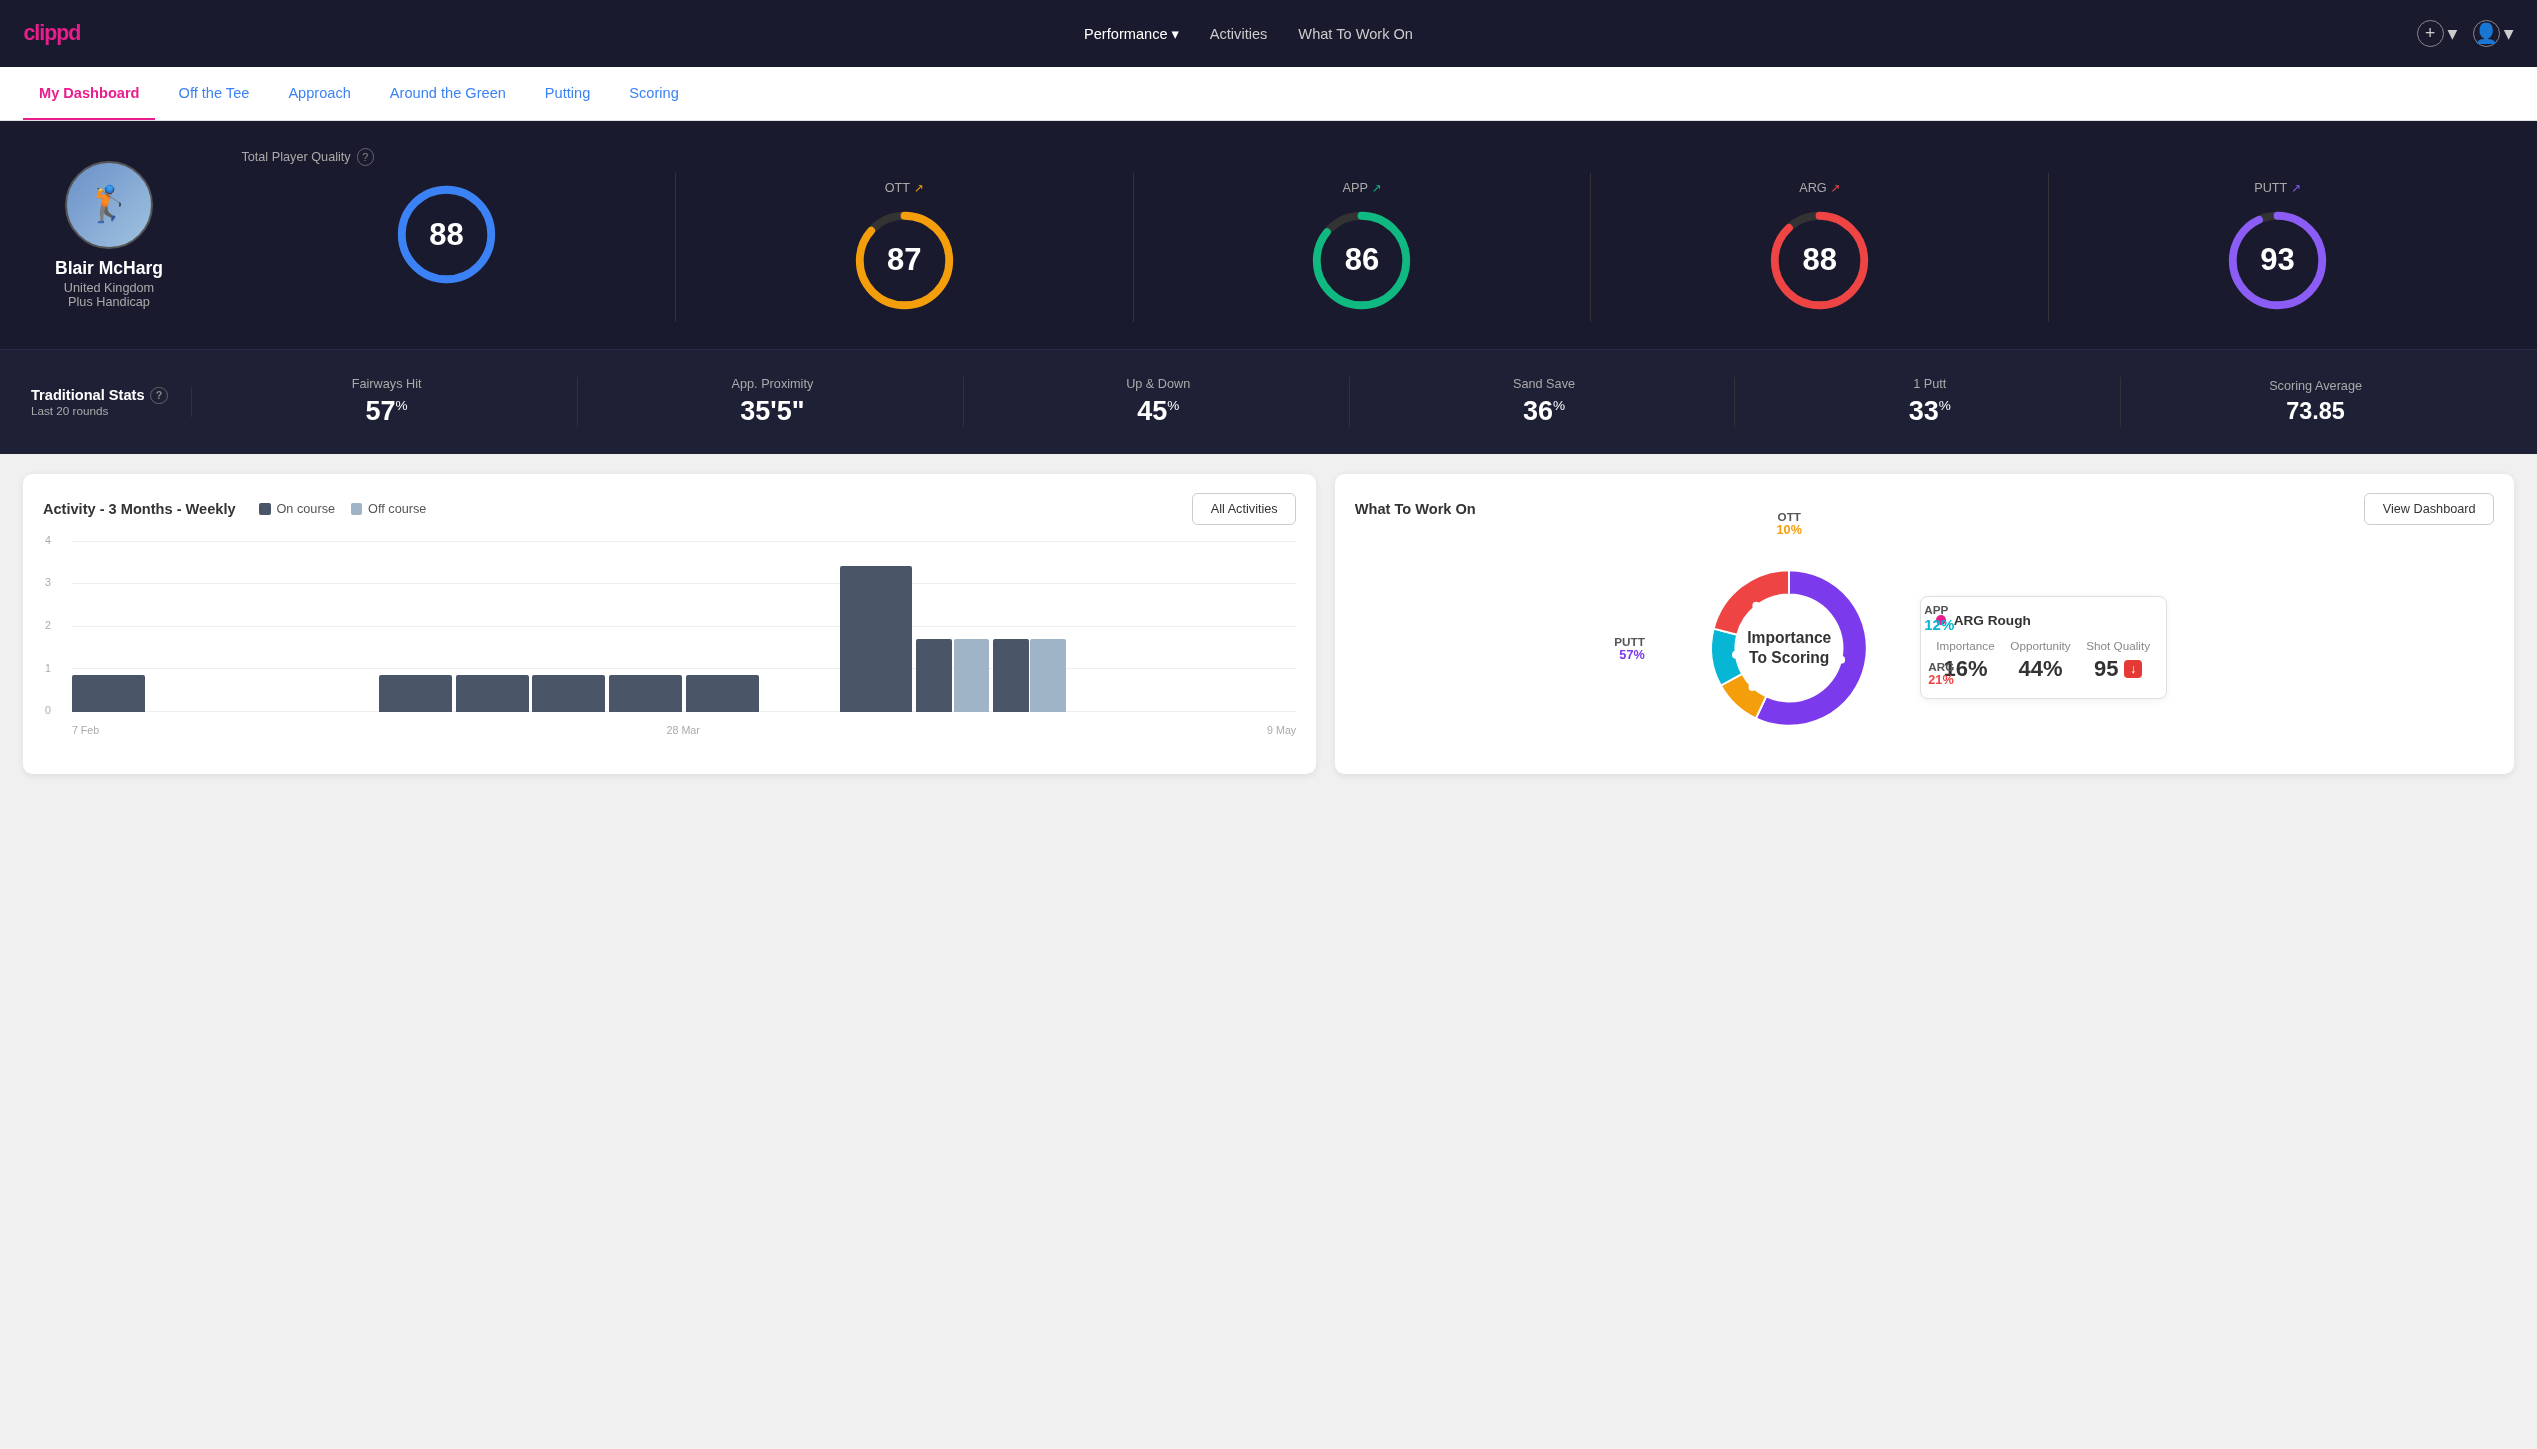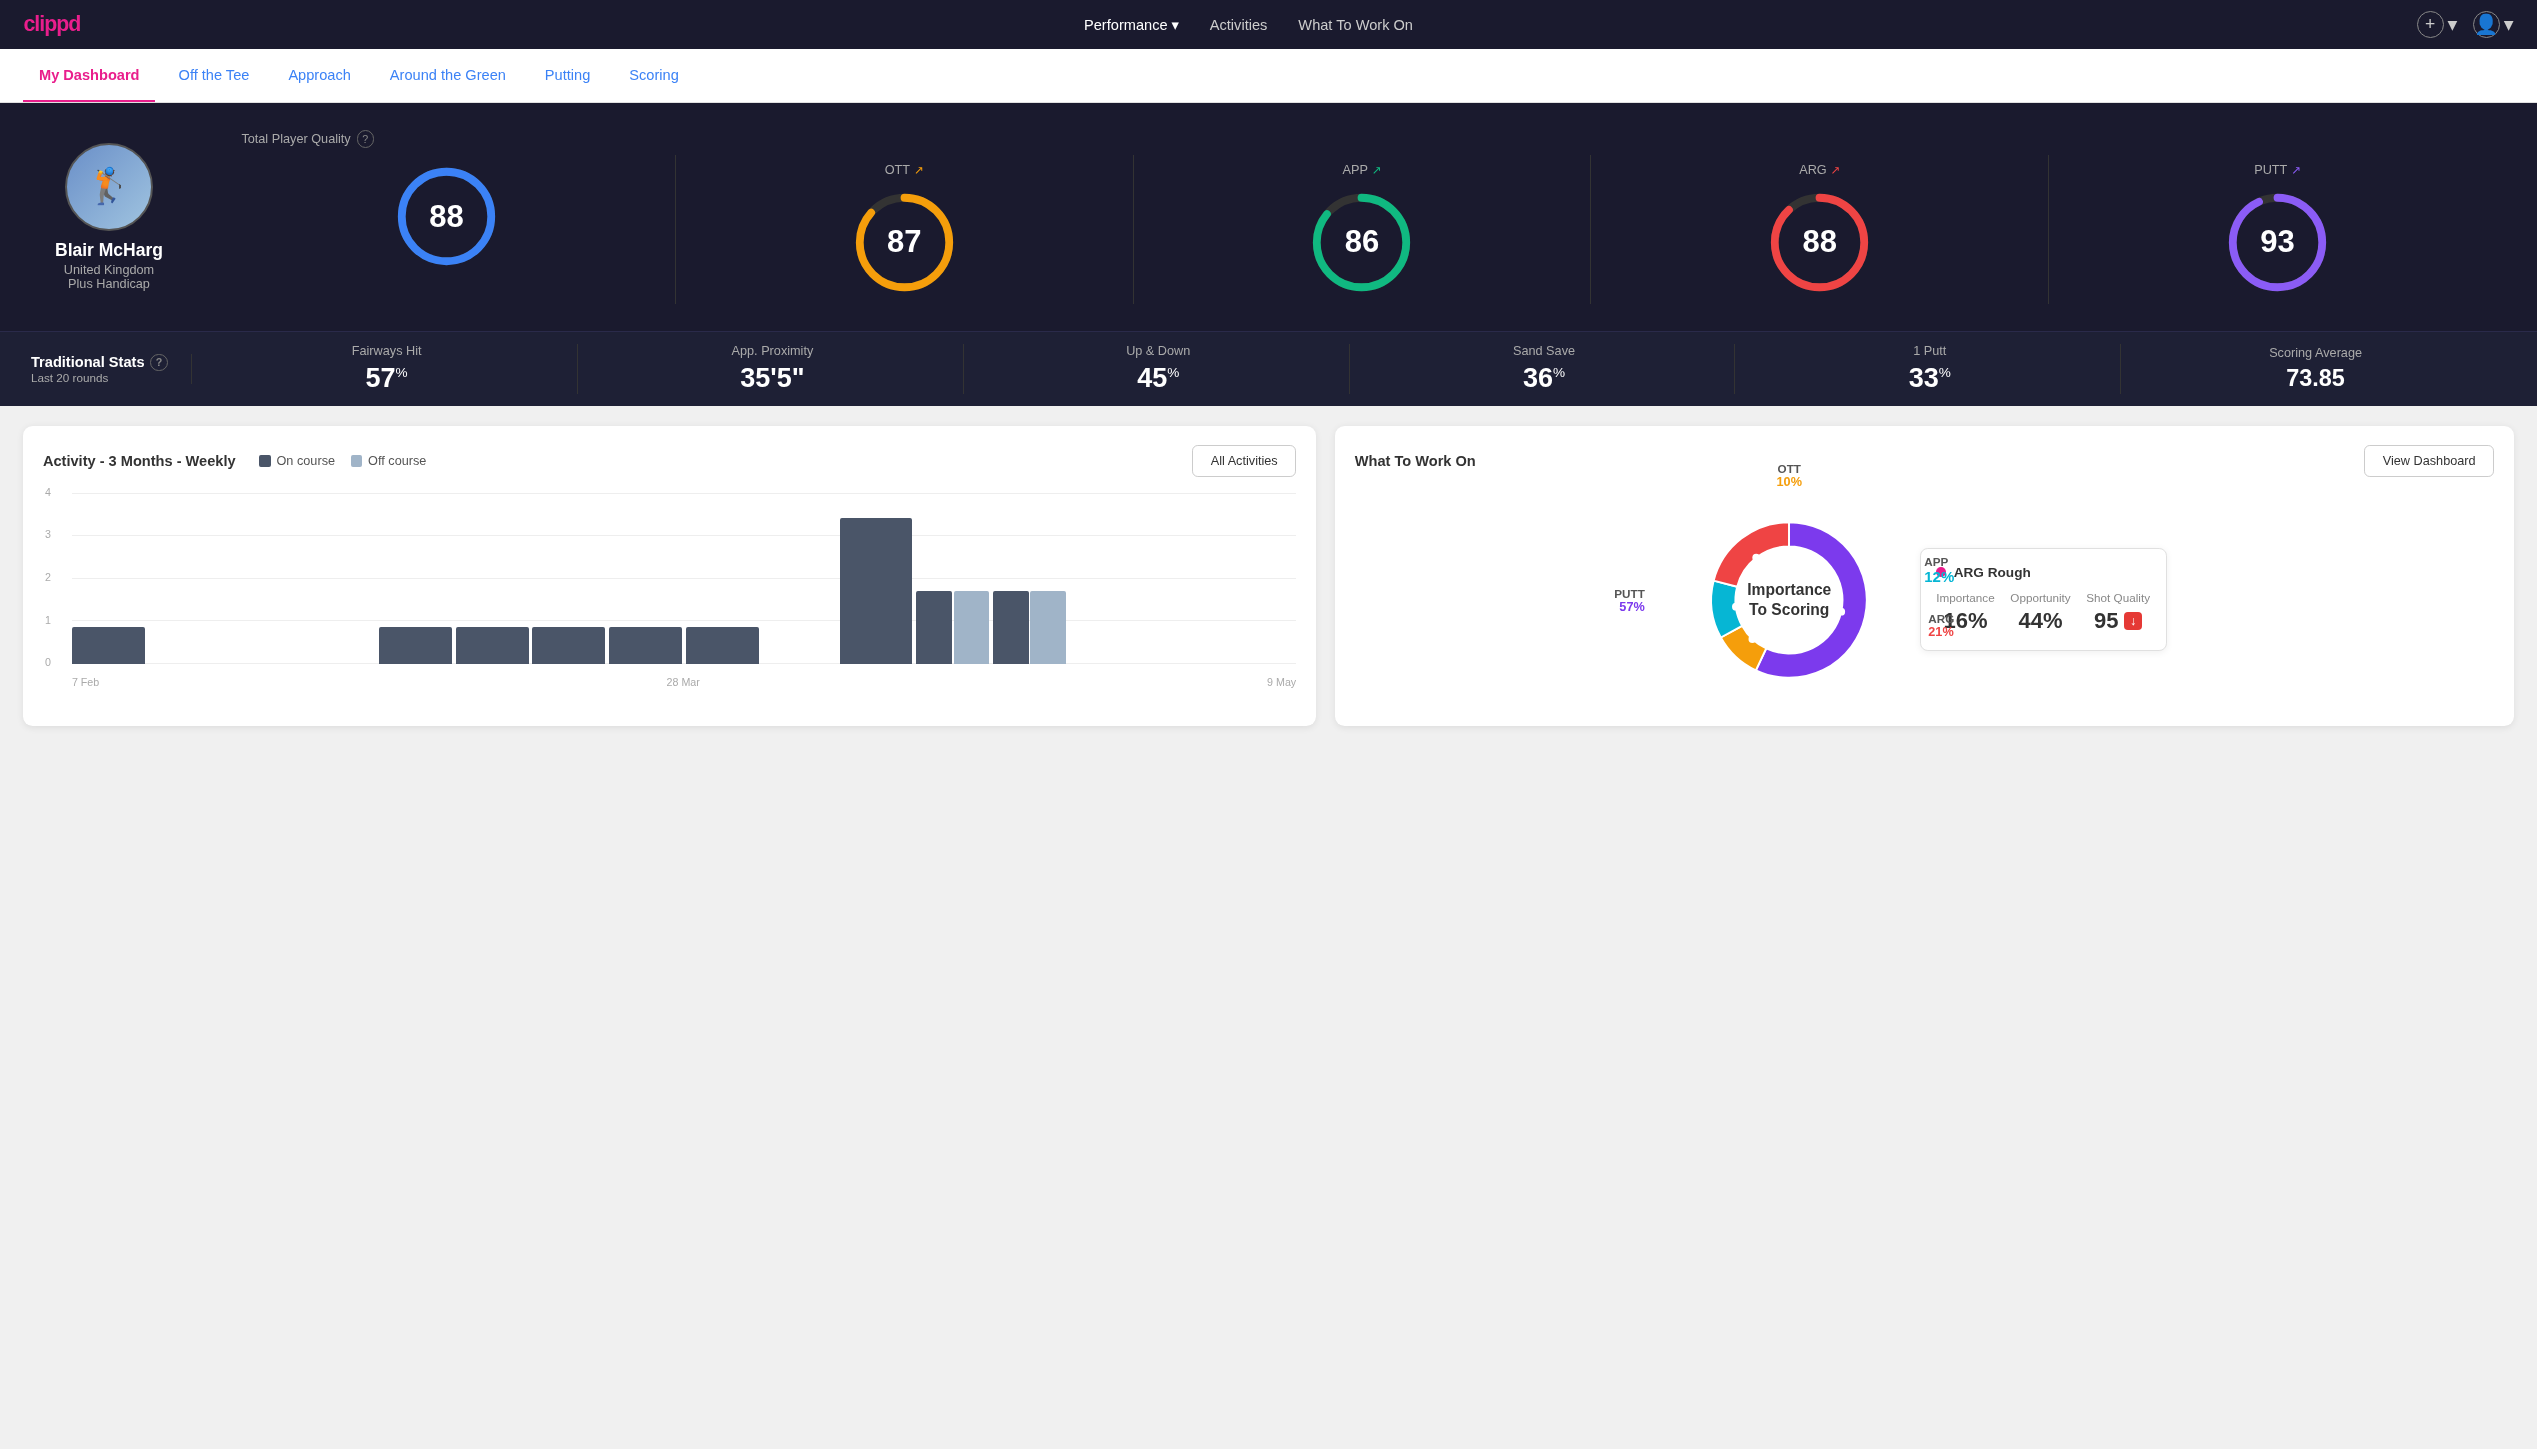--- a/index.html
+++ b/index.html
@@ -4,21 +4,21 @@
   <style>
     * { box-sizing: border-box; margin: 0; padding: 0; }
     body { font-family: -apple-system, BlinkMacSystemFont, 'Segoe UI', sans-serif; background: #f0f0f0; }
 
     
     .top-nav {
       background: #1a1a2e;
       display: flex;
       align-items: center;
       padding: 0 23.4px;
-      height: 49px;
+      height: 67px;
       justify-content: space-between;
     }
     .logo { color: #e91e8c; font-weight: 900; font-size: 21.4px; letter-spacing: -1px; }
     .nav-links { display: flex; gap: 31px; align-items: center; }
     .nav-link { color: #ccc; font-size: 14.6px; cursor: pointer; display: flex; align-items: center; gap: 3.9px; }
     .nav-link.active { color: #fff; }
     .nav-right { display: flex; align-items: center; gap: 15.6px; }
     .nav-icon-btn { color: #ccc; font-size: 19.5px; cursor: pointer; display: flex; align-items: center; gap: 3.9px; }
 
     
@@ -73,21 +73,21 @@
     .ring-container { position: relative; width: 107px; height: 107px; }
     .ring-container svg { width: 107px; height: 107px; transform: rotate(-90deg); }
     .ring-score {
       position: absolute; top: 50%; left: 50%; transform: translate(-50%, -50%);
       color: #fff; font-size: 31px; font-weight: 700;
     }
 
     
     .stats-bar {
       background: #1e2035;
-      padding: 12px 31px;
+      padding: 27px 31px;
       display: flex;
       align-items: center;
       gap: 4px;
       border-top: 1px solid #2a2a4a;
     }
     .stat-group { display: flex; flex-direction: column; flex: 1; align-items: center; border-right: 1px solid #333; padding: 0 11.7px; }
     .stat-group:last-child { border-right: none; }
     .stat-label-row { display: flex; align-items: center; gap: 3.9px; color: #aaa; font-size: 12.7px; margin-bottom: 5.8px; }
     .stat-value { color: #fff; font-size: 27px; font-weight: 700; }
     .stat-value sup { font-size: 13.6px; font-weight: 400; }

